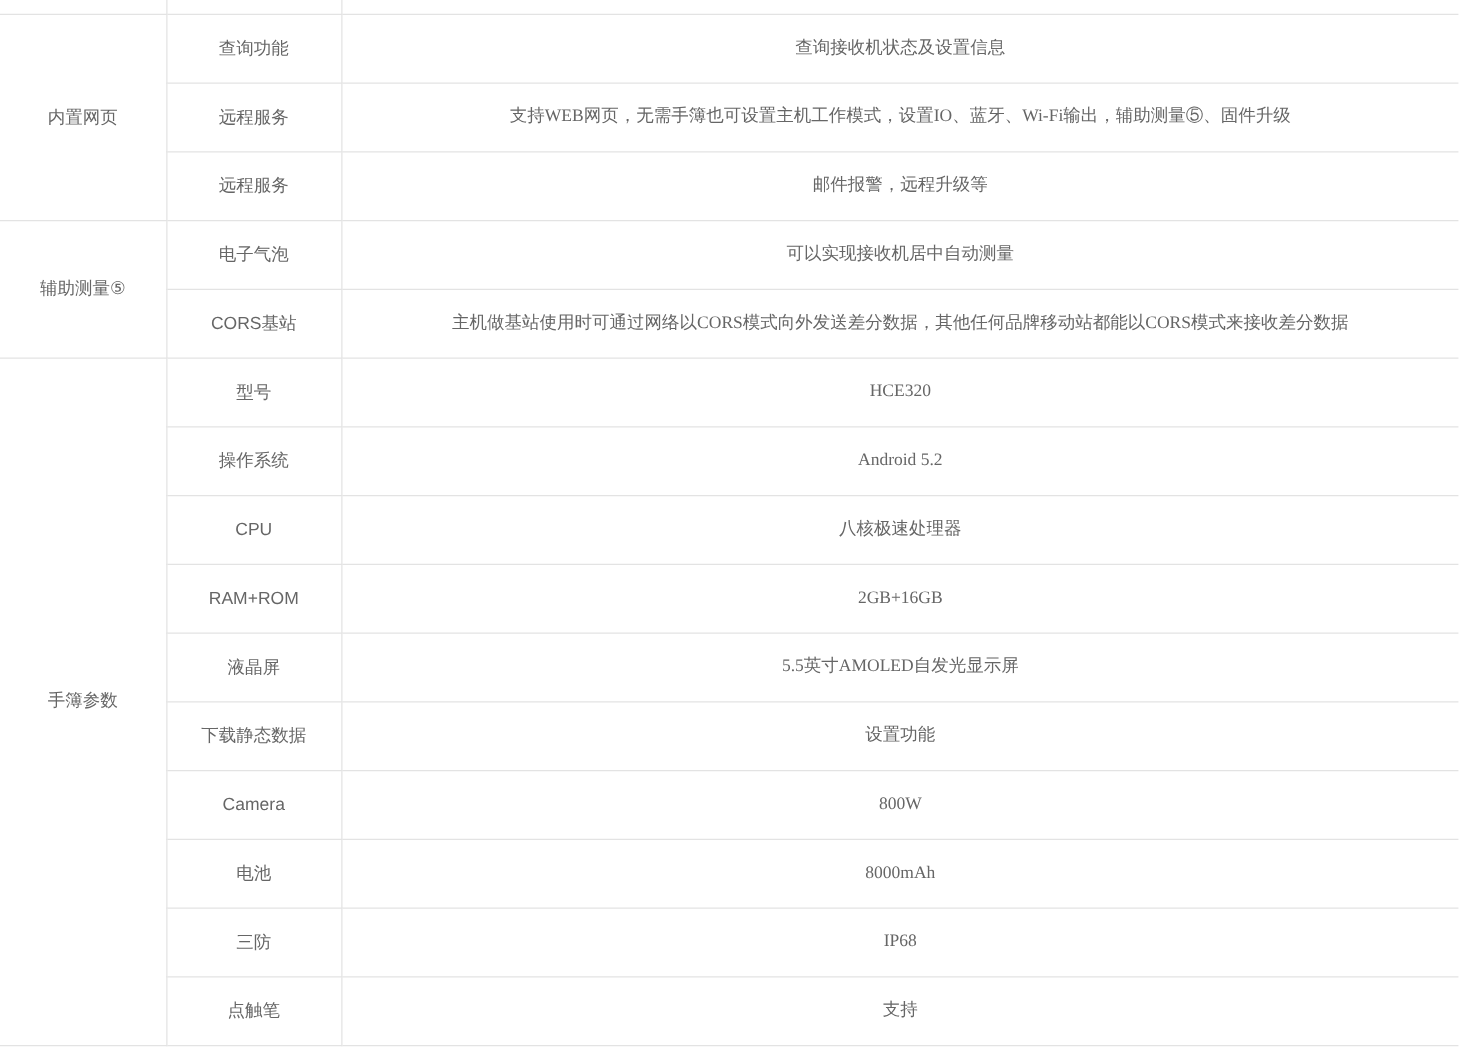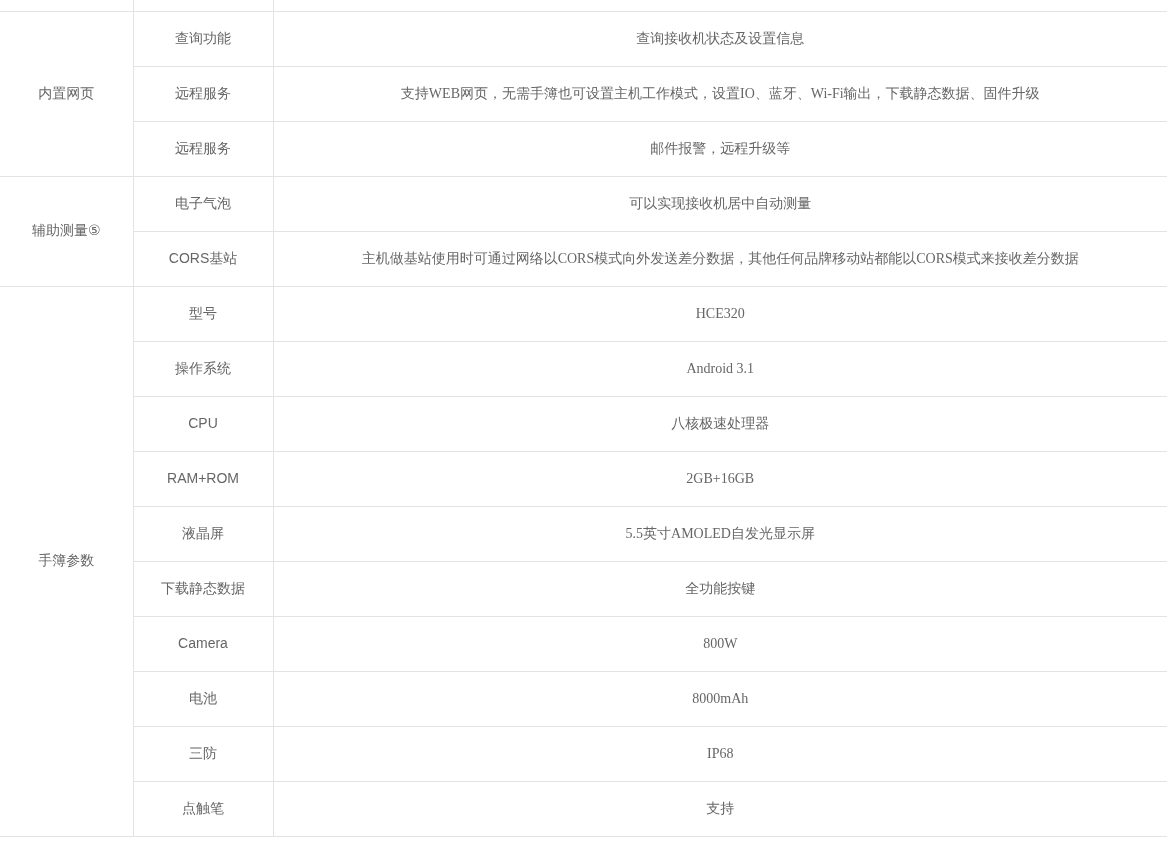--- a/index.html
+++ b/index.html
@@ -65,21 +65,21 @@
         <td class="col-value"></td>
       </tr>
 
     <tr class="spec-row">
           <td class="col-category" rowspan="3">内置网页</td>
           <td class="col-label">查询功能</td>
           <td class="col-value">查询接收机状态及设置信息</td>
         </tr>
         <tr class="spec-row">
           <td class="col-label">远程服务</td>
-          <td class="col-value">支持WEB网页，无需手簿也可设置主机工作模式，设置IO、蓝牙、Wi-Fi输出，下载静态数据、固件升级</td>
+          <td class="col-value">支持WEB网页，无需手簿也可设置主机工作模式，设置IO、蓝牙、Wi-Fi输出，辅助测量⑤、固件升级</td>
         </tr>
         <tr class="spec-row">
           <td class="col-label">远程服务</td>
           <td class="col-value">邮件报警，远程升级等</td>
         </tr>
         <tr class="spec-row">
           <td class="col-category" rowspan="2">辅助测量⑤</td>
           <td class="col-label">电子气泡</td>
           <td class="col-value">可以实现接收机居中自动测量</td>
         </tr>
@@ -87,37 +87,37 @@
           <td class="col-label">CORS基站</td>
           <td class="col-value">主机做基站使用时可通过网络以CORS模式向外发送差分数据，其他任何品牌移动站都能以CORS模式来接收差分数据</td>
         </tr>
         <tr class="spec-row">
           <td class="col-category" rowspan="10">手簿参数</td>
           <td class="col-label">型号</td>
           <td class="col-value">HCE320</td>
         </tr>
         <tr class="spec-row">
           <td class="col-label">操作系统</td>
-          <td class="col-value">Android 3.1</td>
+          <td class="col-value">Android 5.2</td>
         </tr>
         <tr class="spec-row">
           <td class="col-label">CPU</td>
           <td class="col-value">八核极速处理器</td>
         </tr>
         <tr class="spec-row">
           <td class="col-label">RAM+ROM</td>
           <td class="col-value">2GB+16GB</td>
         </tr>
         <tr class="spec-row">
           <td class="col-label">液晶屏</td>
           <td class="col-value">5.5英寸AMOLED自发光显示屏</td>
         </tr>
         <tr class="spec-row">
           <td class="col-label">下载静态数据</td>
-          <td class="col-value">全功能按键</td>
+          <td class="col-value">设置功能</td>
         </tr>
         <tr class="spec-row">
           <td class="col-label">Camera</td>
           <td class="col-value">800W</td>
         </tr>
         <tr class="spec-row">
           <td class="col-label">电池</td>
           <td class="col-value">8000mAh</td>
         </tr>
         <tr class="spec-row">

